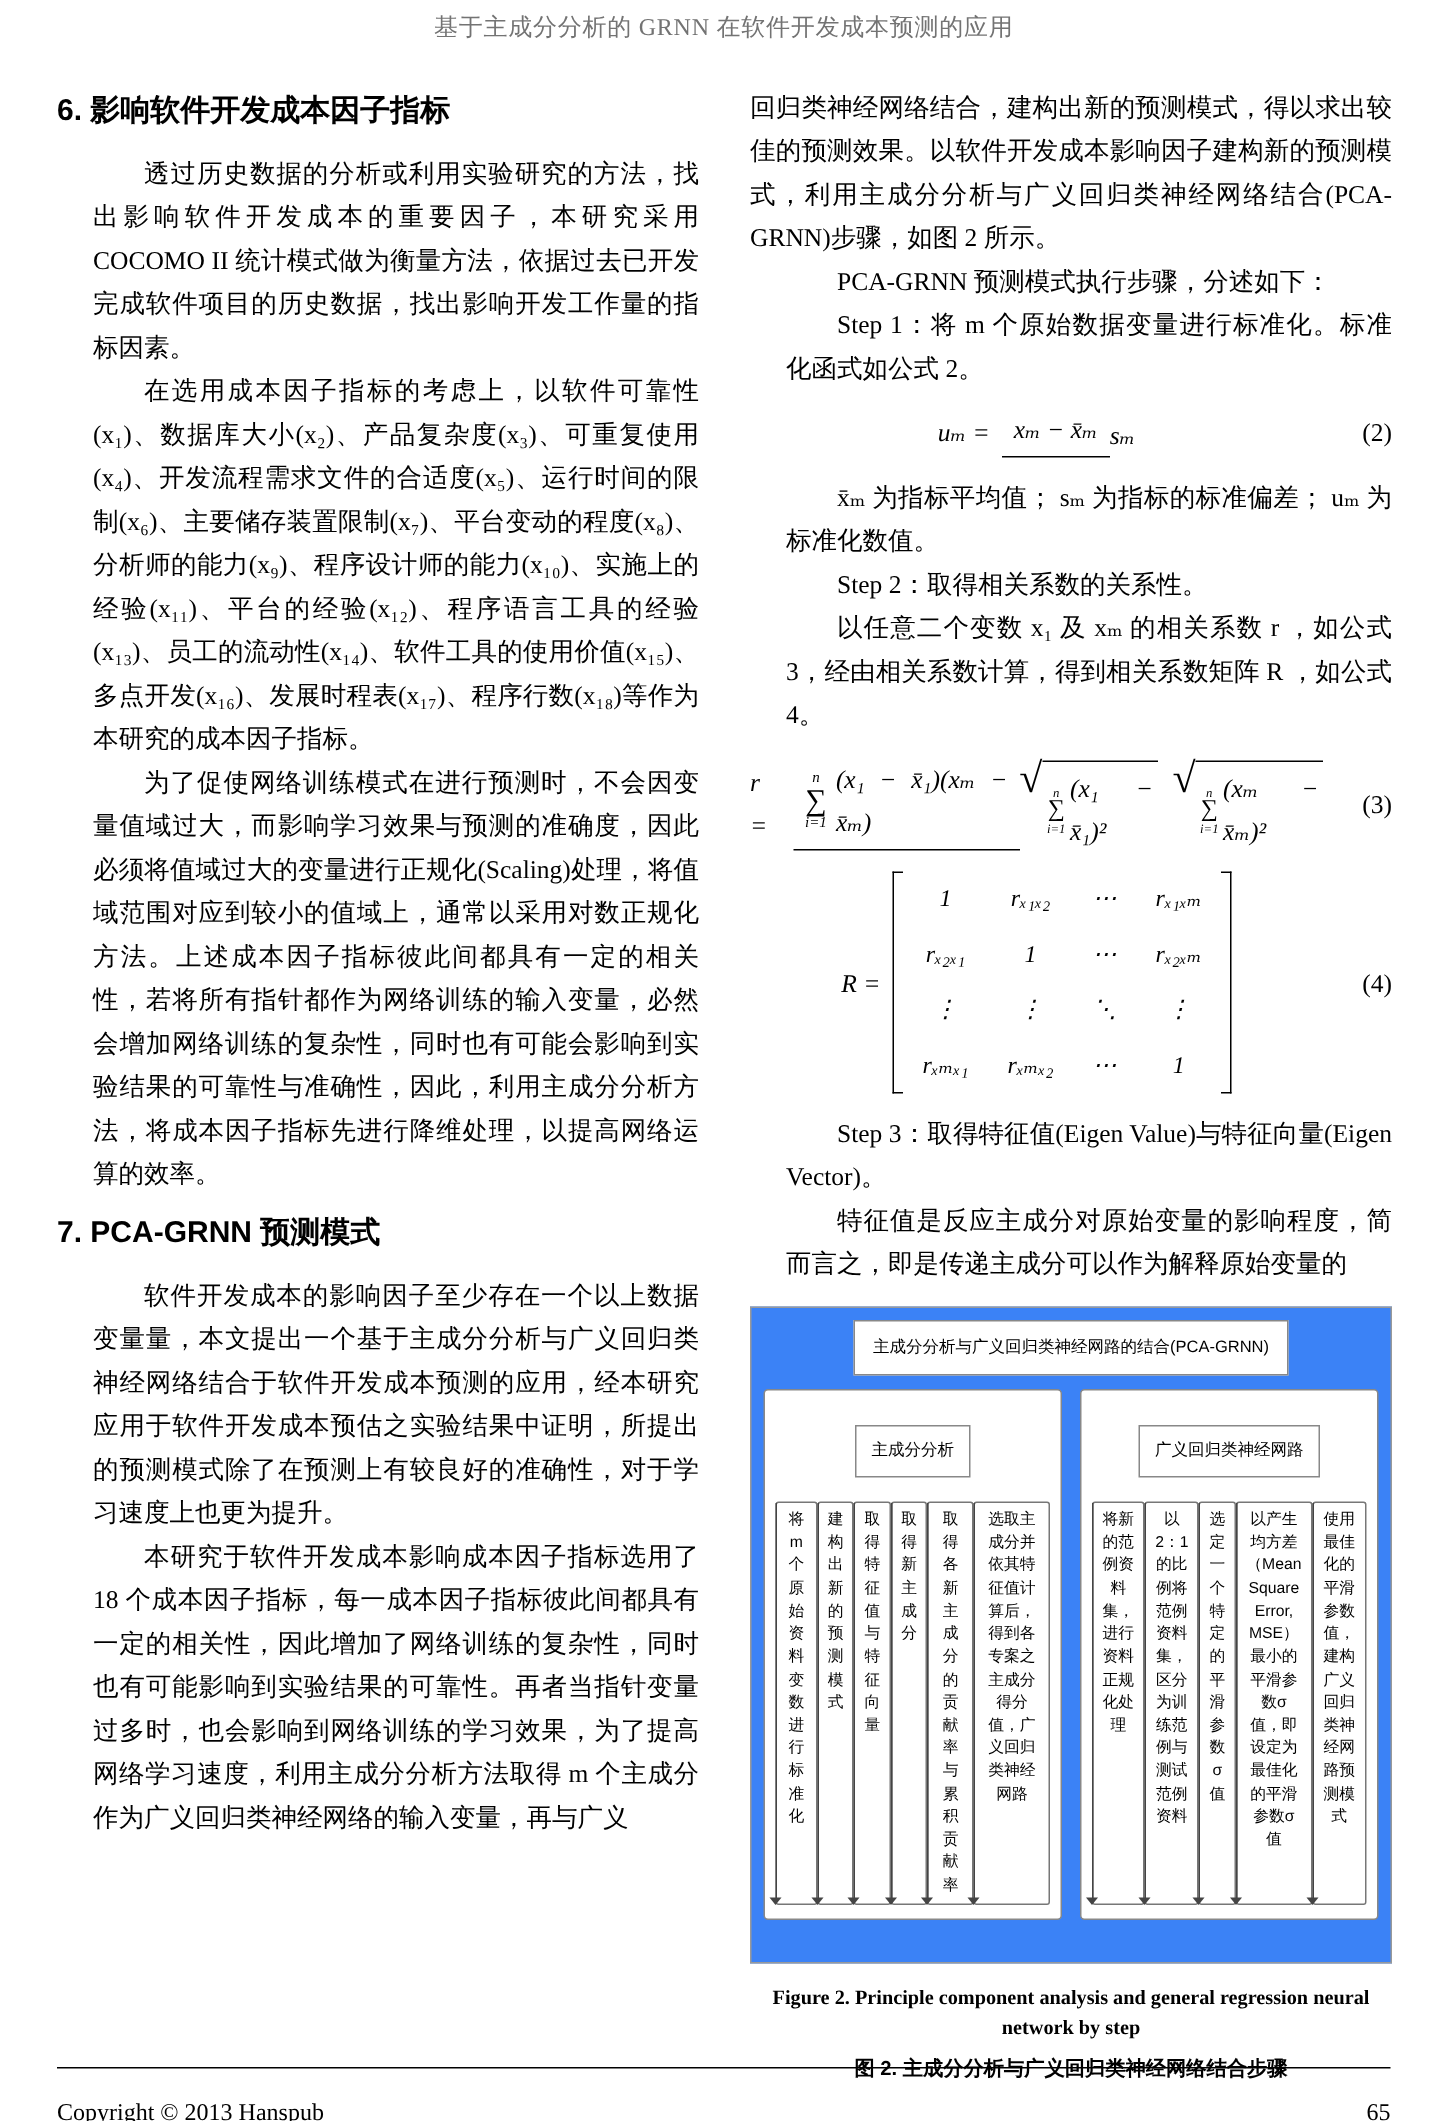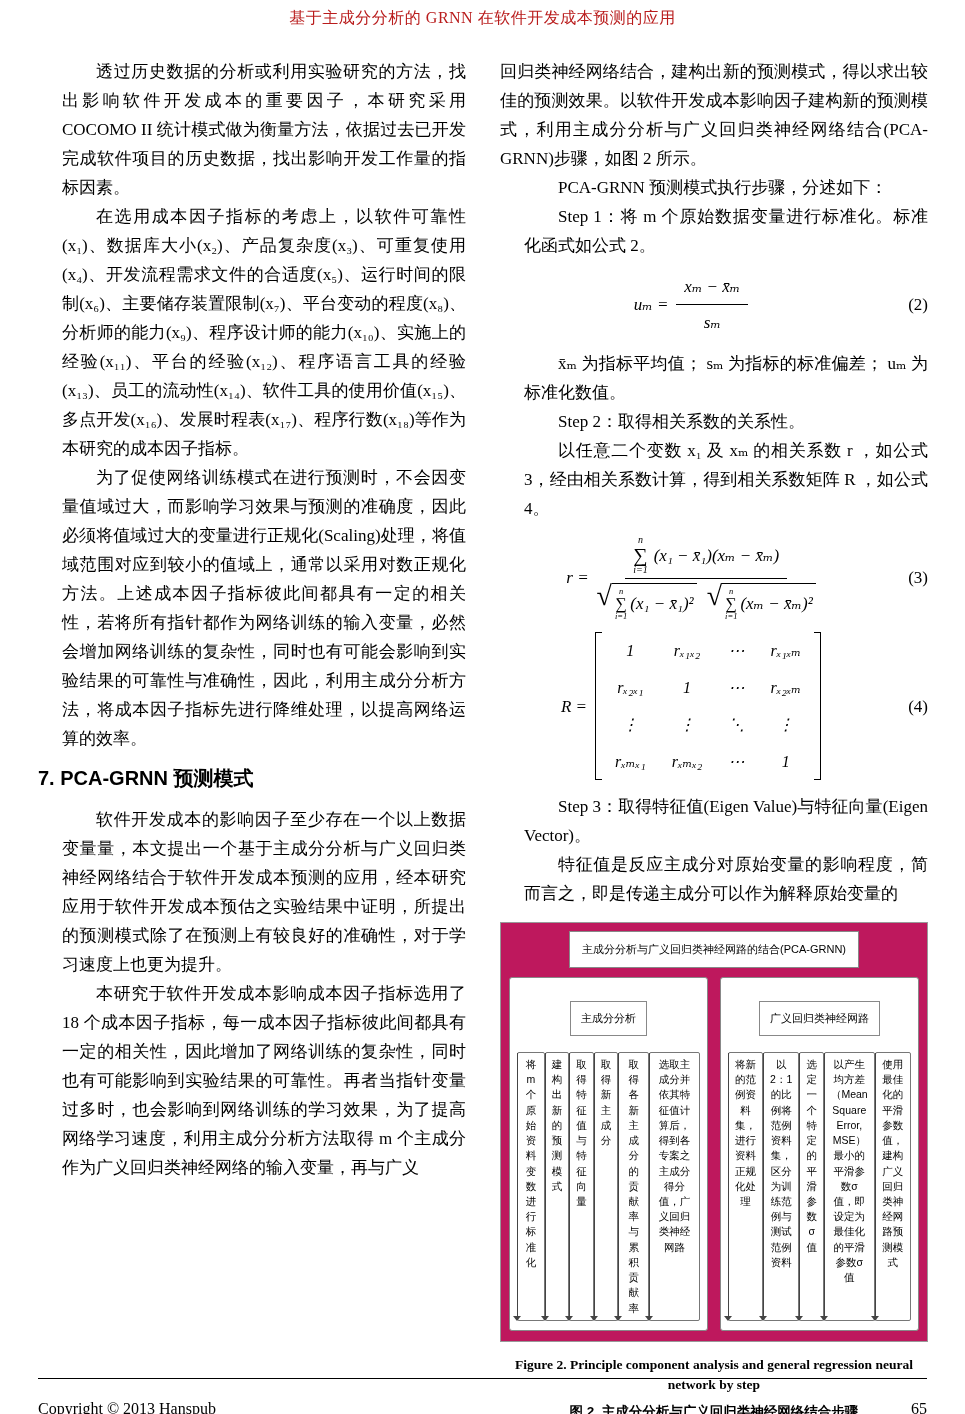--- a/index.html
+++ b/index.html
@@ -7,21 +7,21 @@
   .page {
     position: relative;
     width: 965px; height: 1414px;
     background: #ffffff;
     color: #000;
     font-family: "Liberation Serif", "DejaVu Serif", serif;
     overflow: hidden;
   }
   .page-header {
     position: absolute; top: 8px; left: 0; width: 100%;
-    text-align: center; font-size: 16px; color: #b91c1c;
+    text-align: center; font-size: 16px; color: #737373;
     letter-spacing: .5px;
   }
   .col {
     position: absolute; top: 57px; width: 428px;
     font-size: 17px; line-height: 29px;
     text-align: justify;
   }
   .col-left  { left: 38px; }
   .col-right { left: 500px; }
   .para { margin: 0; }
@@ -30,41 +30,41 @@
     font-family: "Liberation Sans", "DejaVu Sans", sans-serif;
     font-size: 20px; font-weight: bold;
     margin: 10px 0 12px; line-height: 30px; text-align: left;
   }
   h2.sec.first { margin-top: 2px; }
 
   
   .formula-row { display: flex; align-items: center; margin: 12px 0; }
   .formula-body { flex: 1; display: flex; align-items: center; justify-content: center; gap: 8px; font-style: italic; font-size: 17px; }
   .formula-tag { width: 46px; text-align: right; font-style: normal; font-size: 17px; }
-  .frac { display: inline-flex; flex-direction: column; align-items: center; vertical-align: middle; }
+  .frac { display: inline-flex; flex-direction: row; align-items: center; vertical-align: middle; }
   .frac .num { display: flex; align-items: center; justify-content: center; border-bottom: 1px solid #000; padding: 0 8px 3px; gap: 3px; }
   .frac .den { display: flex; align-items: center; justify-content: center; gap: 10px; padding-top: 3px; }
   .bigsum { display: inline-flex; flex-direction: column; align-items: center; line-height: 1; font-style: normal; margin-right: 3px; }
   .bigsum .lim { font-size: 10px; font-style: italic; }
   .bigsum .sg  { font-size: 20px; }
   .bigsum.small .lim { font-size: 8.5px; }
   .bigsum.small .sg  { font-size: 16px; }
   .sqrtg { display: inline-flex; align-items: flex-start; }
   .sqrtg .rad { font-size: 28px; line-height: 1; font-style: normal; }
   .sqrtg .rootbody { border-top: 1.3px solid #000; display: inline-flex; align-items: center; padding: 3px 3px 0; margin-top: 1px; }
   .matrix-wrap { display: inline-flex; align-items: stretch; }
   .brk { width: 7px; }
   .brk-l { border-left: 1.6px solid #000; border-top: 1.6px solid #000; border-bottom: 1.6px solid #000; }
   .brk-r { border-right: 1.6px solid #000; border-top: 1.6px solid #000; border-bottom: 1.6px solid #000; }
   table.matrix { border-collapse: collapse; }
   table.matrix td { padding: 4px 13px; text-align: center; font-size: 16px; font-style: italic; }
 
   
   .figure { margin-top: 14px; }
-  .fc-outer { border: 1px solid #999; background: #be185d; padding: 8px 8px 10px; }
+  .fc-outer { border: 1px solid #999; background: #3b82f6; padding: 8px 8px 28px; }
   .fc-outer-title {
     font-family: "Liberation Sans", "DejaVu Sans", sans-serif;
     font-size: 11px; text-align: center; border: 1px solid #888;
     background: #fff; display: table; margin: 0 auto; padding: 3px 12px;
   }
   .fc-columns { display: flex; gap: 12px; margin-top: 9px; min-height: 300px; align-items: stretch; }
   .fc-panel { flex: 1; border: 1px solid #888; border-radius: 3px; background: #fff; padding: 7px 7px 9px; display: flex; flex-direction: column; }
   .fc-panel-title {
     border: 1px solid #888; font-size: 11px; text-align: center;
     padding: 2px 10px; margin: 16px auto; display: table;
@@ -94,20 +94,21 @@
 </head>
 <body>
 
 <div class="page">
 
   <div class="page-header">
     <span>基于主成分分析的 GRNN 在软件开发成本预测的应用</span>
   </div>
 
   <div class="col col-left">
+    <h2 class="sec first">6. 影响软件开发成本因子指标</h2>
     <p class="para indent">透过历史数据的分析或利用实验研究的方法，找出影响软件开发成本的重要因子，本研究采用 COCOMO II 统计模式做为衡量方法，依据过去已开发完成软件项目的历史数据，找出影响开发工作量的指标因素。</p>
     <p class="para indent">在选用成本因子指标的考虑上，以软件可靠性(x₁)、数据库大小(x₂)、产品复杂度(x₃)、可重复使用(x₄)、开发流程需求文件的合适度(x₅)、运行时间的限制(x₆)、主要储存装置限制(x₇)、平台变动的程度(x₈)、分析师的能力(x₉)、程序设计师的能力(x₁₀)、实施上的经验(x₁₁)、平台的经验(x₁₂)、程序语言工具的经验(x₁₃)、员工的流动性(x₁₄)、软件工具的使用价值(x₁₅)、多点开发(x₁₆)、发展时程表(x₁₇)、程序行数(x₁₈)等作为本研究的成本因子指标。</p>
     <p class="para indent">为了促使网络训练模式在进行预测时，不会因变量值域过大，而影响学习效果与预测的准确度，因此必须将值域过大的变量进行正规化(Scaling)处理，将值域范围对应到较小的值域上，通常以采用对数正规化方法。上述成本因子指标彼此间都具有一定的相关性，若将所有指针都作为网络训练的输入变量，必然会增加网络训练的复杂性，同时也有可能会影响到实验结果的可靠性与准确性，因此，利用主成分分析方法，将成本因子指标先进行降维处理，以提高网络运算的效率。</p>
     <h2 class="sec">7. PCA-GRNN 预测模式</h2>
     <p class="para indent">软件开发成本的影响因子至少存在一个以上数据变量量，本文提出一个基于主成分分析与广义回归类神经网络结合于软件开发成本预测的应用，经本研究应用于软件开发成本预估之实验结果中证明，所提出的预测模式除了在预测上有较良好的准确性，对于学习速度上也更为提升。</p>
     <p class="para indent">本研究于软件开发成本影响成本因子指标选用了 18 个成本因子指标，每一成本因子指标彼此间都具有一定的相关性，因此增加了网络训练的复杂性，同时也有可能影响到实验结果的可靠性。再者当指针变量过多时，也会影响到网络训练的学习效果，为了提高网络学习速度，利用主成分分析方法取得 m 个主成分作为广义回归类神经网络的输入变量，再与广义</p>
   </div>
 
   <div class="col col-right">
     <p class="para">回归类神经网络结合，建构出新的预测模式，得以求出较佳的预测效果。以软件开发成本影响因子建构新的预测模式，利用主成分分析与广义回归类神经网络结合(PCA-GRNN)步骤，如图 2 所示。</p>

